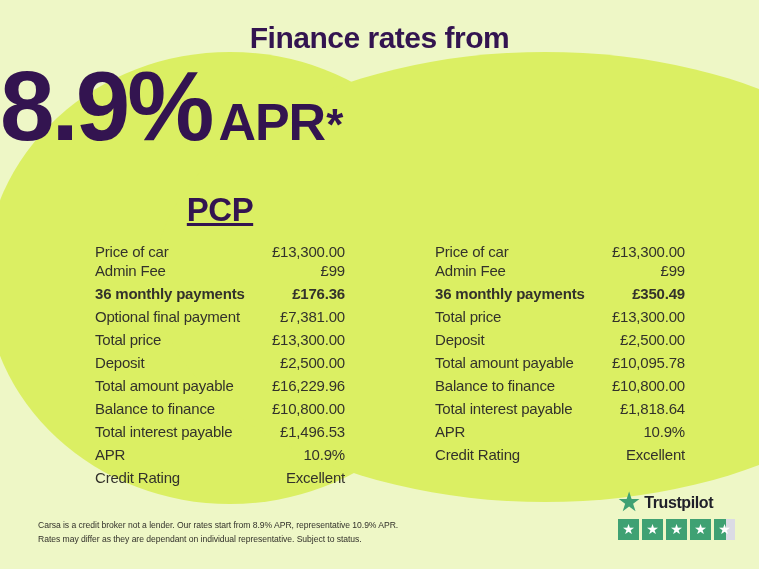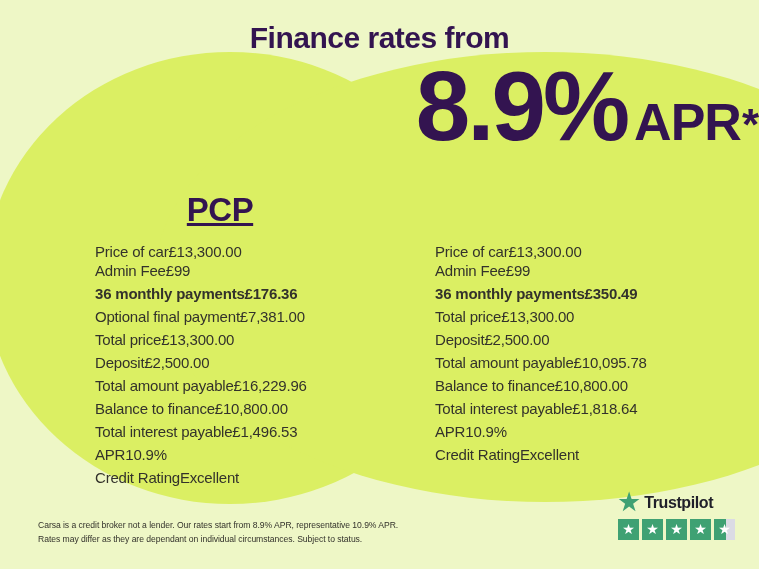--- a/index.html
+++ b/index.html
@@ -20,40 +20,40 @@
   }
   
   .blob{position:absolute;border-radius:50%;background:var(--blob);}
   .blob-left{left:-15px;top:52px;width:490px;height:452px;}
   .blob-right{left:155px;top:52px;width:780px;height:450px;}
 
   
   .hero{position:absolute;left:0;right:0;top:22px;text-align:center;color:var(--heading-purple);}
   .hero-title{font-size:30px;font-weight:700;letter-spacing:-0.5px;line-height:32px;}
   .rate-row{
-    display:flex;justify-content:flex-end;align-items:baseline;
+    display:flex;justify-content:flex-start;align-items:baseline;
     margin-top:0;height:100px;padding-top:4px;
   }
   .rate-big{font-size:98px;font-weight:700;letter-spacing:-3px;line-height:96px;}
   .rate-apr{font-size:52px;font-weight:700;letter-spacing:-1px;margin-left:7px;}
   .rate-foot{font-size:44px;font-weight:700;margin-left:1px;}
 
   
   .col-title{
     position:absolute;top:191px;width:250px;text-align:center;
     font-size:33px;font-weight:700;letter-spacing:-0.5px;color:var(--heading-purple);
   }
   .col-title.pcp{left:95px;text-decoration:underline;}
   .col-title.hp{left:435px;}
   .fin-table{position:absolute;top:242px;width:250px;color:var(--body-text);}
   .fin-table.pcp{left:95px;}
   .fin-table.hp{left:435px;}
   .fin-row{
-    display:flex;align-items:baseline;
-    font-size:15px;line-height:19px;margin-bottom:4px;letter-spacing:-0.2px;
+    display:flex;justify-content:space-between;align-items:baseline;
+    font-size:15px;line-height:19px;margin-bottom:4px;letter-spacing:-0.2px;gap:8px;
   }
   .fin-row.tight{margin-bottom:0;}
   .fin-row.bold{font-weight:700;}
   .fin-label{text-align:left;white-space:nowrap;}
   .fin-value{text-align:right;white-space:nowrap;}
 
   
   .disclaimer{
     position:absolute;left:38px;top:518px;width:430px;
     font-size:8.6px;line-height:14px;letter-spacing:-0.05px;color:var(--body-text);
@@ -204,21 +204,21 @@
       </div>
 
       <div class="fin-row">
         <span class="fin-label">Credit Rating</span>
         <span class="fin-value">Excellent</span>
       </div>
     </div>
 
   <div class="disclaimer">
     <div>Carsa is a credit broker not a lender. Our rates start from 8.9% APR, representative 10.9% APR.</div>
-    <div>Rates may differ as they are dependant on individual circumstances. Subject to status.</div>
+    <div>Rates may differ as they are dependant on individual representative. Subject to status.</div>
   </div>
 
   <div class="trustpilot">
     <div class="tp-logo">
       <span class="tp-logo-star">★</span>
       <span class="tp-brand">Trustpilot</span>
     </div>
     <div class="tp-stars">
 
         <span class="tp-box full">

